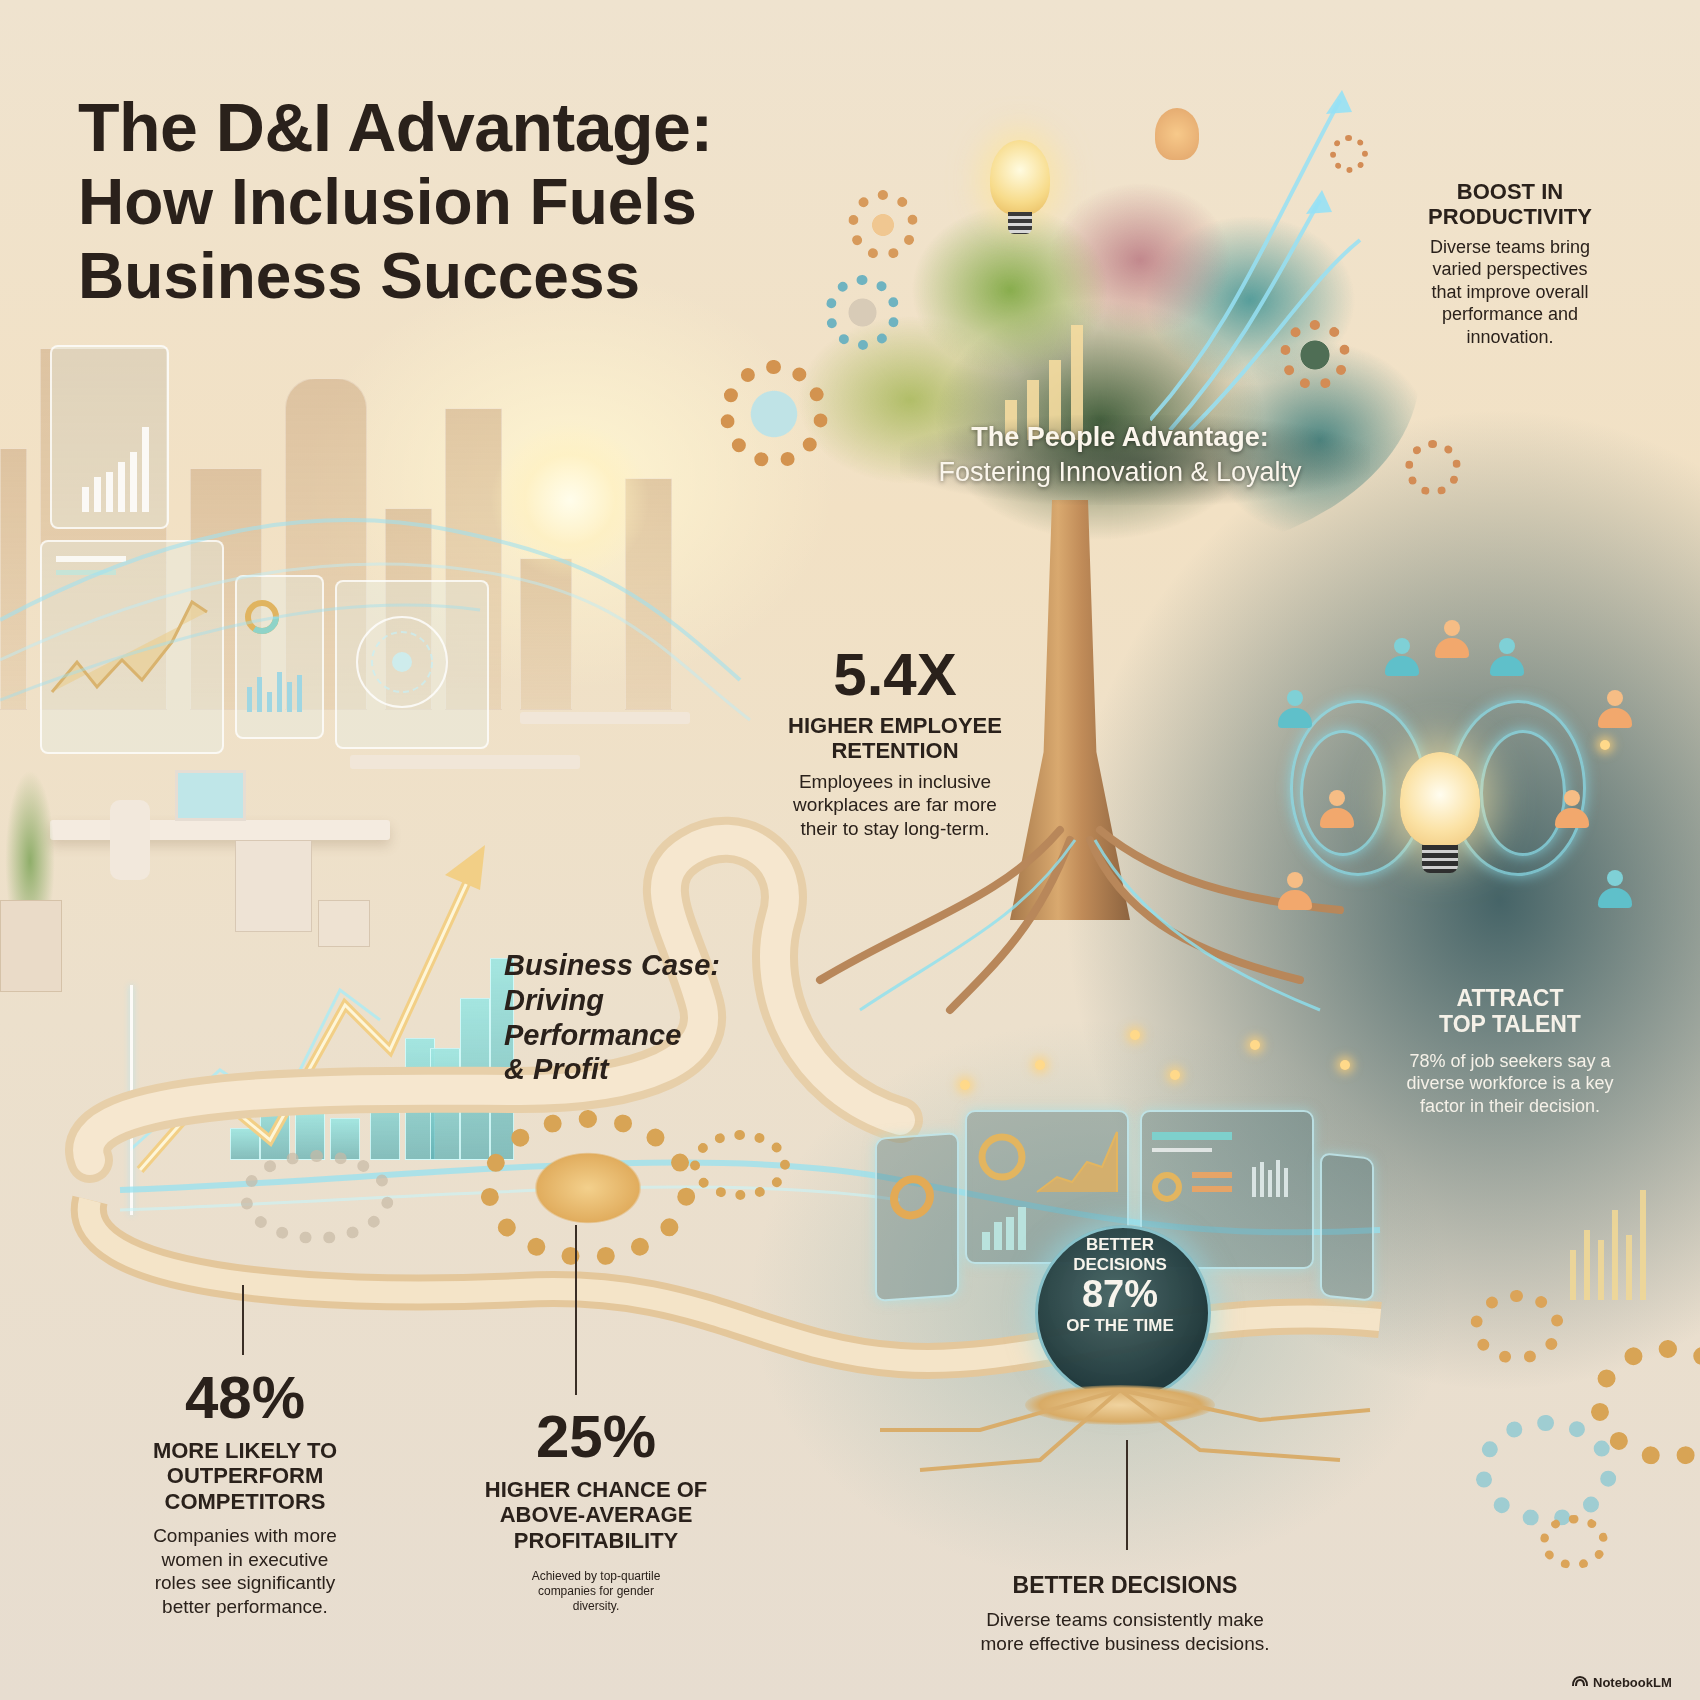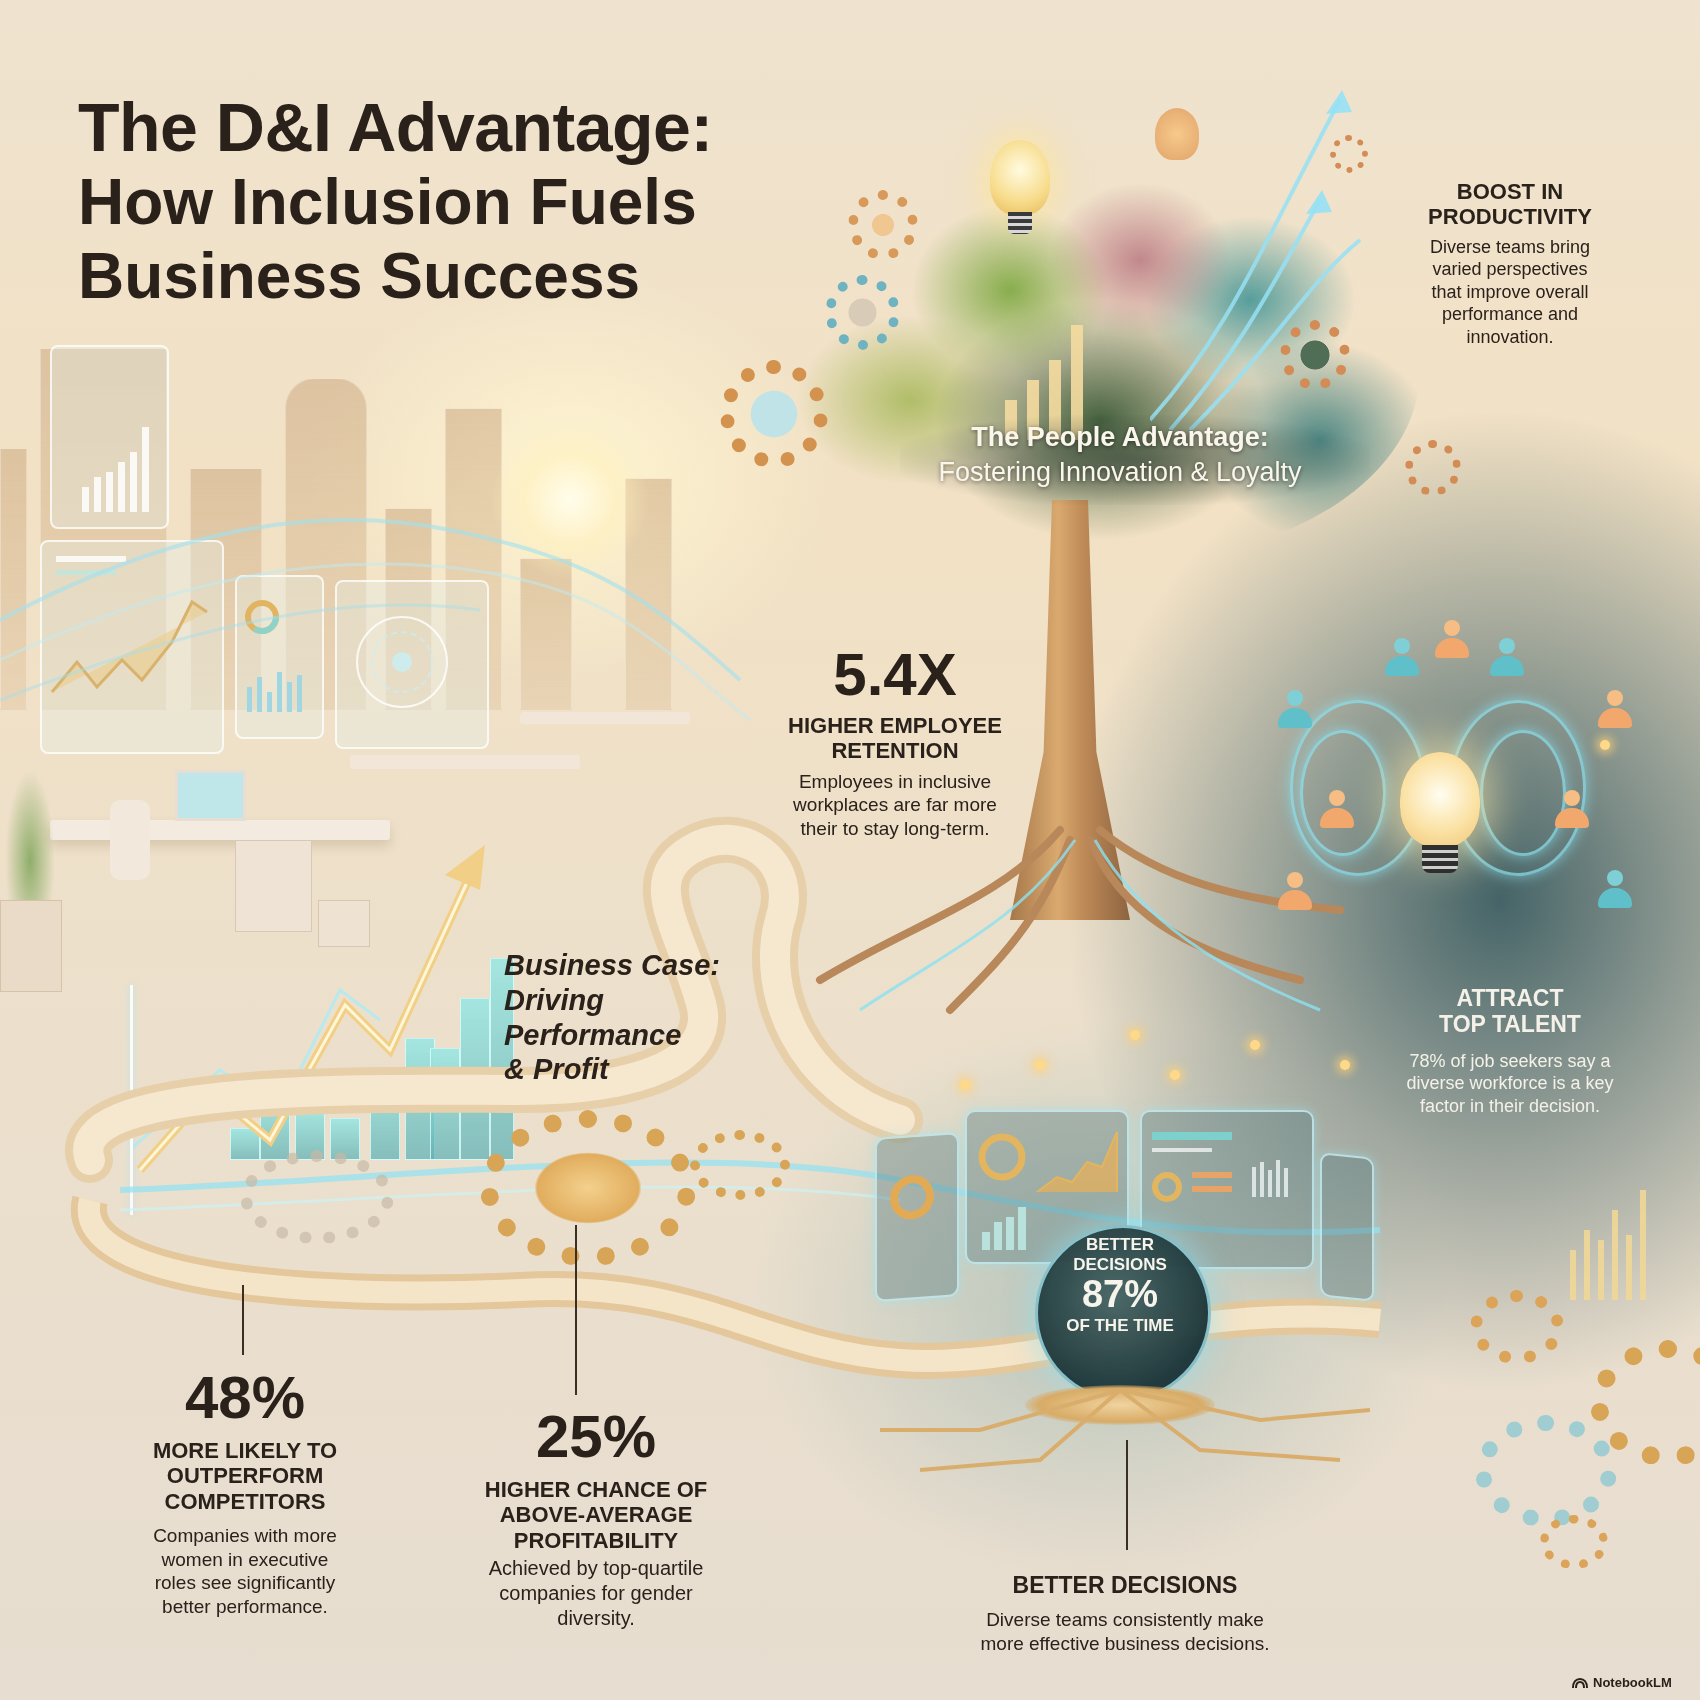--- a/index.html
+++ b/index.html
@@ -382,36 +382,36 @@
     </div>
   </div>
 
   <div class="abs center txt-dark" style="left:446px; top:1407px; width:300px;">
     <div class="stat-num" style="font-size:60px;">25%</div>
     <div class="stat-label" style="font-size:22px; margin-top:10px;">
       <div>HIGHER CHANCE OF</div>
       <div>ABOVE-AVERAGE</div>
       <div>PROFITABILITY</div>
     </div>
-    <div class="stat-desc" style="font-size:20px; margin-top:3px;">
+    <div class="stat-desc" style="font-size:12px; margin-top:16px;">
       <div>Achieved by top-quartile</div>
       <div>companies for gender</div>
       <div>diversity.</div>
     </div>
   </div>
 
   <div class="abs center txt-dark" style="left:930px; top:1572px; width:390px;">
     <div class="stat-label" style="font-size:23px;">BETTER DECISIONS</div>
     <div class="stat-desc" style="font-size:19px; margin-top:10px;">
       <div>Diverse teams consistently make</div>
       <div>more effective business decisions.</div>
     </div>
   </div>
 
-  <div class="abs" style="left:1572px; top:1675px; display:flex; align-items:center; gap:5px;">
+  <div class="abs" style="left:1572px; top:1675px; display:flex; align-items:flex-start; gap:5px;">
     <svg width="16" height="12" viewBox="0 0 16 12">
       <path d="M1,11 C1,5 4,2 8,2 C12,2 15,5 15,11" fill="none" stroke="#2a211b" stroke-width="2"></path>
       <path d="M4,11 C4,7 6,5 8,5 C10,5 12,7 12,11" fill="none" stroke="#2a211b" stroke-width="2"></path>
     </svg>
     <span style="font-size:13px; font-weight:700; color:#2a211b;">NotebookLM</span>
   </div>
 
 </div>
 
 </body></html>

